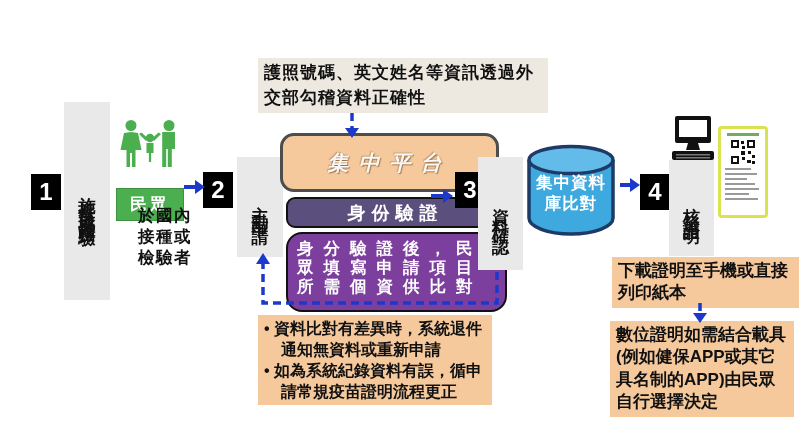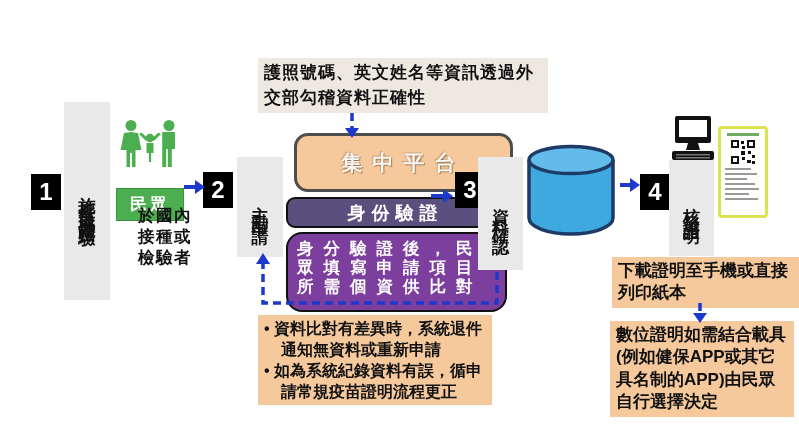--- a/index.html
+++ b/index.html
@@ -59,32 +59,33 @@
         <path d="M44 15 L37 22 L35 19.5 L41.5 13.5 Z"></path>
       </g>
     </svg>
   </div>
   <div class="abs greenbox" style="left:116px;top:170px;width:66px;height:31px;">民眾</div>
   <div class="abs publicdesc" style="left:113px;top:205px;width:62px;">於國內接種或檢驗者</div>
 
   <div class="abs stepnum" style="left:203px;top:172px;">2</div>
   <div class="abs vstrip" style="left:237px;top:157px;width:46px;height:100px;letter-spacing:7px;">主動申請</div>
 
-  <div class="abs platform" style="left:294px;top:133px;width:213px;height:53px;">集中平台</div>
+  <div class="abs platform" style="left:280px;top:133px;width:213px;height:53px;font-style:italic;">集中平台</div>
   <div class="abs idbox" style="left:286px;top:197px;width:215px;height:27px;">身份驗證</div>
   <div class="abs purplebox" style="left:286px;top:232px;width:208px;height:66px;">身分驗證後，民眾填寫申請項目所需個資供比對</div>
 
   <div class="abs stepnum" style="left:455px;top:172px;">3</div>
   <div class="abs vstrip" style="left:478px;top:157px;width:45px;height:113px;letter-spacing:10px;">資料確認</div>
 
   <div class="abs" style="left:523px;top:142px;width:96px;height:98px;">
     <svg width="96" height="98" viewBox="0 0 96 98">
       <path d="M6 18 V76 a42 16 0 0 0 84 0 V18" fill="#3EA9DE" stroke="#1E3A66" stroke-width="3.5"></path>
       <ellipse cx="48" cy="18" rx="42" ry="13.5" fill="#62BBE8" stroke="#1E3A66" stroke-width="3.5"></ellipse>
     </svg>
+    <div class="abs cyl-label" style="left:12px;top:30px;width:72px;">集中資料庫比對</div>
   </div>
 
   <div class="abs stepnum" style="left:640px;top:174px;">4</div>
   <div class="abs vstrip" style="left:669px;top:160px;width:45px;height:96px;letter-spacing:7px;">核發證明</div>
 
   <div class="abs" style="left:672px;top:115px;width:42px;height:46px;">
     <svg width="42" height="46" viewBox="0 0 42 46">
       <rect x="3" y="1" width="36" height="27" rx="2" fill="#111"></rect>
       <rect x="7" y="5" width="28" height="17" fill="#fff"></rect>
       <polygon points="16,28 26,28 28,35 14,35" fill="#111"></polygon>

